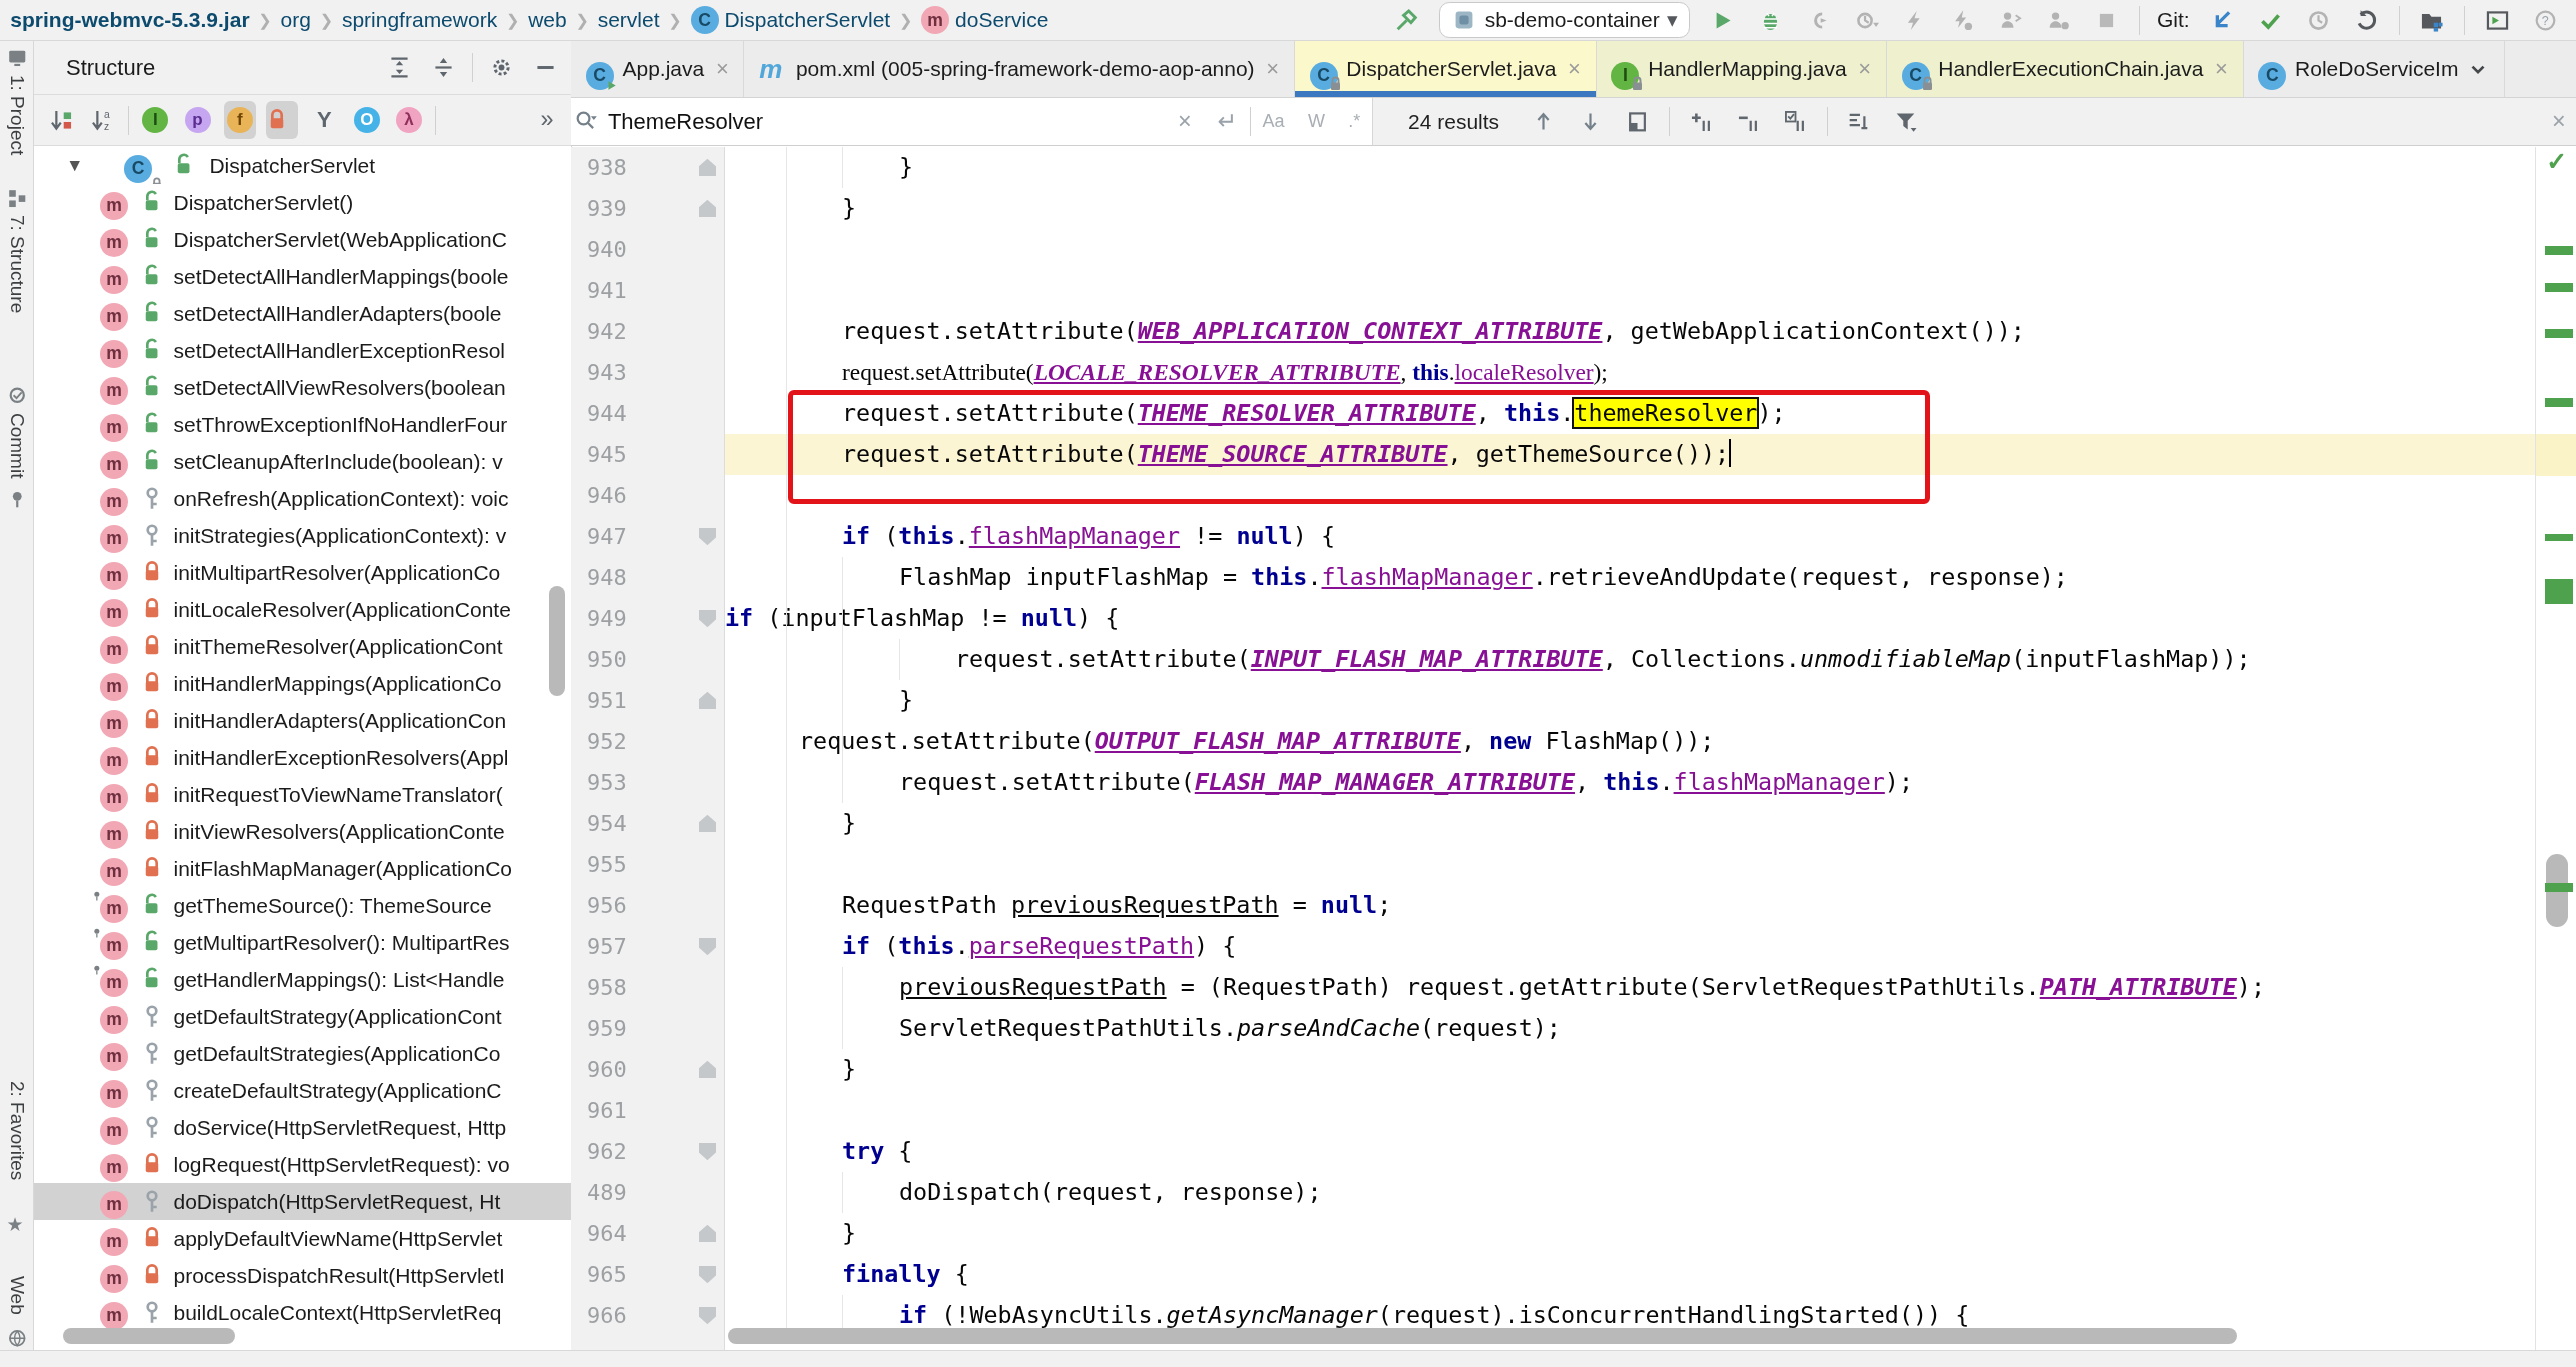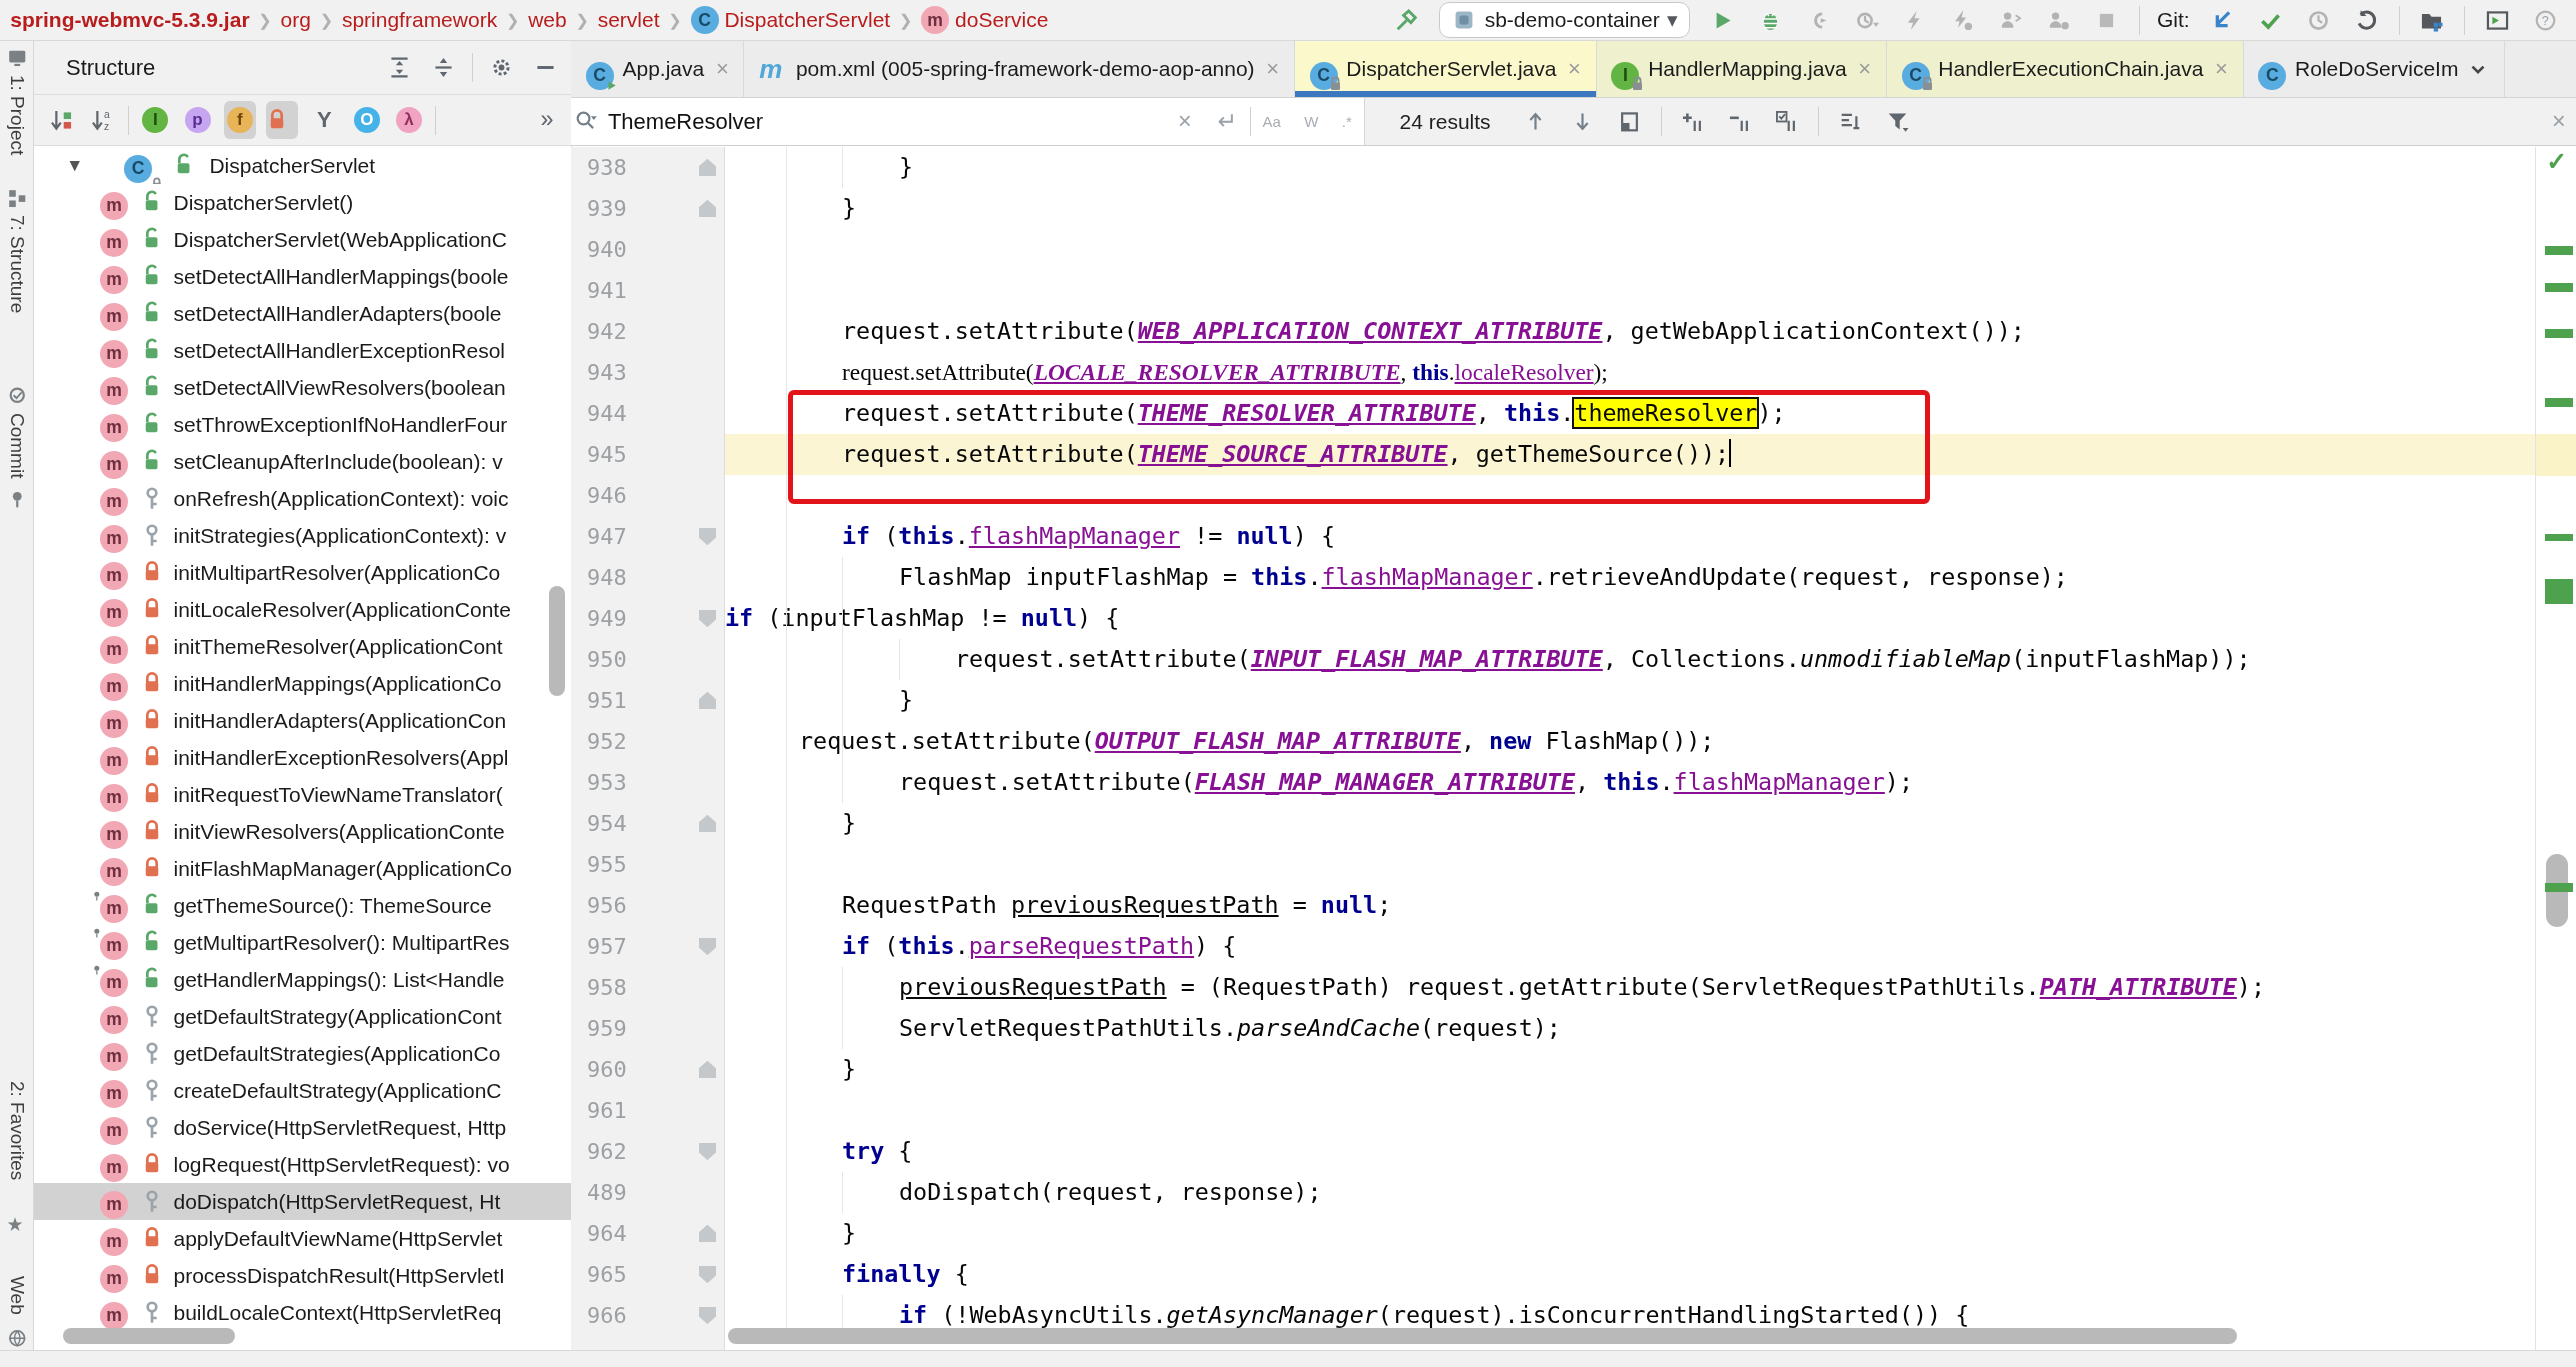--- a/index.html
+++ b/index.html
@@ -1,21 +1,21 @@
 <!DOCTYPE html>
 <html style="font-size:11.7px"><head>
 <meta charset="utf-8">
 <style>
   html,body{margin:0;padding:0;width:2576px;height:1367px;overflow:hidden;
     font-family:"Liberation Sans",sans-serif;background:#fff;position:relative;}
   .abs{position:absolute;}
   
   #topbar{left:0;top:0;width:2576px;height:41px;background:#f1f1f1;border-bottom:1.5px solid #d8d8d8;
     display:flex;align-items:center;box-sizing:border-box;padding-left:10.3px;}
-  .crumb{font-size:21px;color:#b91c1c;white-space:nowrap;}
+  .crumb{font-size:21px;color:#0c4a6e;white-space:nowrap;}
   .crumb.b{font-weight:bold;}
   .crumbsep{color:#b0b0b0;font-size:22px;margin:0 8.8px;}
   .badge{display:inline-flex;align-items:center;justify-content:center;width:28px;height:28px;border-radius:50%;
     font-size:17.6px;font-weight:bold;margin-right:5.9px;vertical-align:-7.3px;}
   .badge.cls{background:#59acdf;color:#184a66;}
   .badge.meth{background:#f2a7b4;color:#6e2f3f;}
   .badge.iface{background:#62b543;color:#1d4d12;}
   #tright{margin-left:auto;display:flex;align-items:center;gap:17px;padding-right:15px;}
   .pill{display:flex;align-items:center;gap:7.3px;background:#fff;border:1.5px solid #c9c9c9;border-radius:10.3px;
     height:34px;padding:0 11.7px;font-size:21px;color:#1c1c1c;}
@@ -55,21 +55,21 @@
   .tab.lib{background:#eef0ce;}
   .tab.active{background:#fbf8cb;}
   .tab.active::after{content:"";position:absolute;left:0;right:0;bottom:0;height:5.9px;background:#3c78c0;}
   .tclose{color:#9a9a9a;font-size:22px;margin-left:2.9px;}
   .ticon{position:relative;width:28px;height:28px;flex:none;}
   .ovl{position:absolute;right:-4.4px;bottom:-2.9px;width:13px;height:13px;}
   
   #findbar{left:571px;top:98px;width:2005px;height:48px;background:#fff;border-bottom:0.7px solid #cfcfcf;
     display:flex;align-items:center;box-sizing:border-box;}
   #findquery{font-size:22px;color:#111;width:557px;margin-left:5.9px;}
-  .fopt{font-size:15px;color:#a8aeb4;margin:0 11.7px;}
+  .fopt{font-size:18px;color:#a8aeb4;margin:0 11.7px;}
   #resultszone{flex:1;align-self:stretch;background:#f1f1f1;border-left:0.7px solid #d6d6d6;display:flex;align-items:center;text-align:right;}
   #resultcount{font-size:21px;color:#1f1f1f;margin:0 29px 0 35px;white-space:nowrap;}
   
   #editor{left:571px;top:147px;width:1964px;height:1203px;background:#fff;overflow:hidden;}
   #gutcol{position:absolute;left:0;top:0;width:154px;height:100%;background:#f1f1f1;border-right:0.7px solid #dcdcdc;box-sizing:border-box;}
   .crow{position:relative;display:flex;height:41px;}
   .gut{flex:none;width:154px;position:relative;}
   .lnum{position:absolute;left:16px;top:0;line-height:41px;font-family:"DejaVu Sans Mono",monospace;font-size:22px;color:#9da0a3;}
   .fold{position:absolute;right:8.8px;top:11.7px;width:17.6px;height:17.6px;background:#c4c8cb;}
   .fold.u{clip-path:polygon(50% 0,100% 45%,100% 100%,0 100%,0 45%);}

